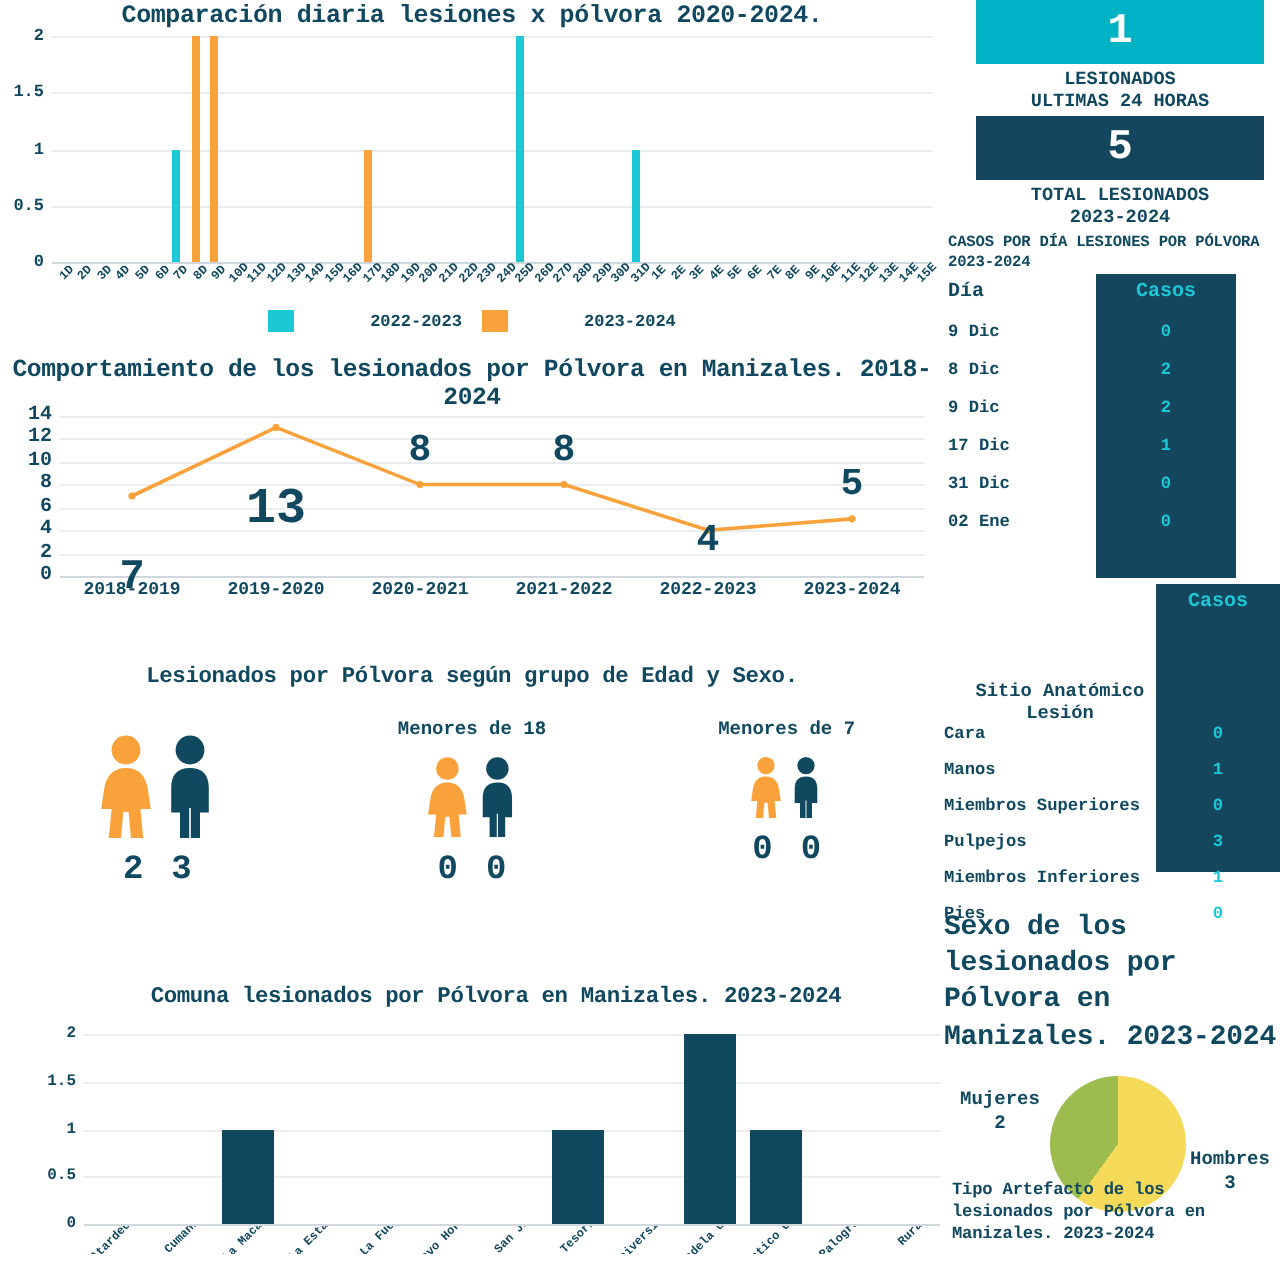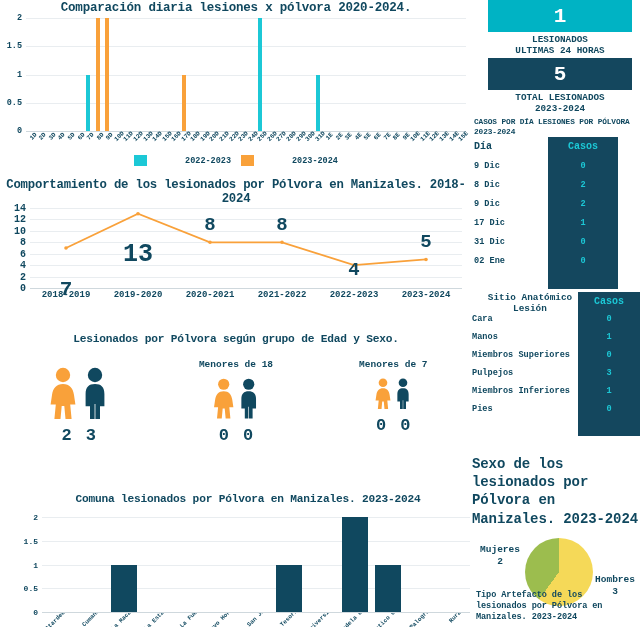--- a/index.html
+++ b/index.html
@@ -599,21 +599,21 @@
           <div class="tcell " style="height: 19px;">31 Dic</div>
           <div class="tcell val" style="height: 19px;">0</div>
           <div class="tcell " style="height: 19px;">02 Ene</div>
           <div class="tcell val" style="height: 19px;">0</div>
         </div>
     </div>
 
     <div id="tbl-sitio" class="data-table">
       <div class="tbl-grid" style="grid-template-columns: 106px 62px; row-gap: 0px;">
           <div class="cases-col-bg" style="background: rgb(20, 71, 94); left: 106px; width: 62px; top: 0px; height: 144px;"></div>
-          <div class="tcell head" style="height: 18px; font-size: 9.4px; line-height: 1.15; text-align: center; display: block; padding-left: 10px; padding-top: 1px;">Sitio Anatómico Lesión</div>
+          <div class="tcell head" style="height: 18px; font-size: 9.4px; line-height: 1.15; text-align: center; display: block; padding-left: 10px; padding-top: 1px; margin-top: 48px;">Sitio Anatómico Lesión</div>
           <div class="tcell head val" style="height: 18px;">Casos</div>
           <div class="tcell " style="height: 18px;">Cara</div>
           <div class="tcell val" style="height: 18px;">0</div>
           <div class="tcell " style="height: 18px;">Manos</div>
           <div class="tcell val" style="height: 18px;">1</div>
           <div class="tcell " style="height: 18px;">Miembros Superiores</div>
           <div class="tcell val" style="height: 18px;">0</div>
           <div class="tcell " style="height: 18px;">Pulpejos</div>
           <div class="tcell val" style="height: 18px;">3</div>
           <div class="tcell " style="height: 18px;">Miembros Inferiores</div>

